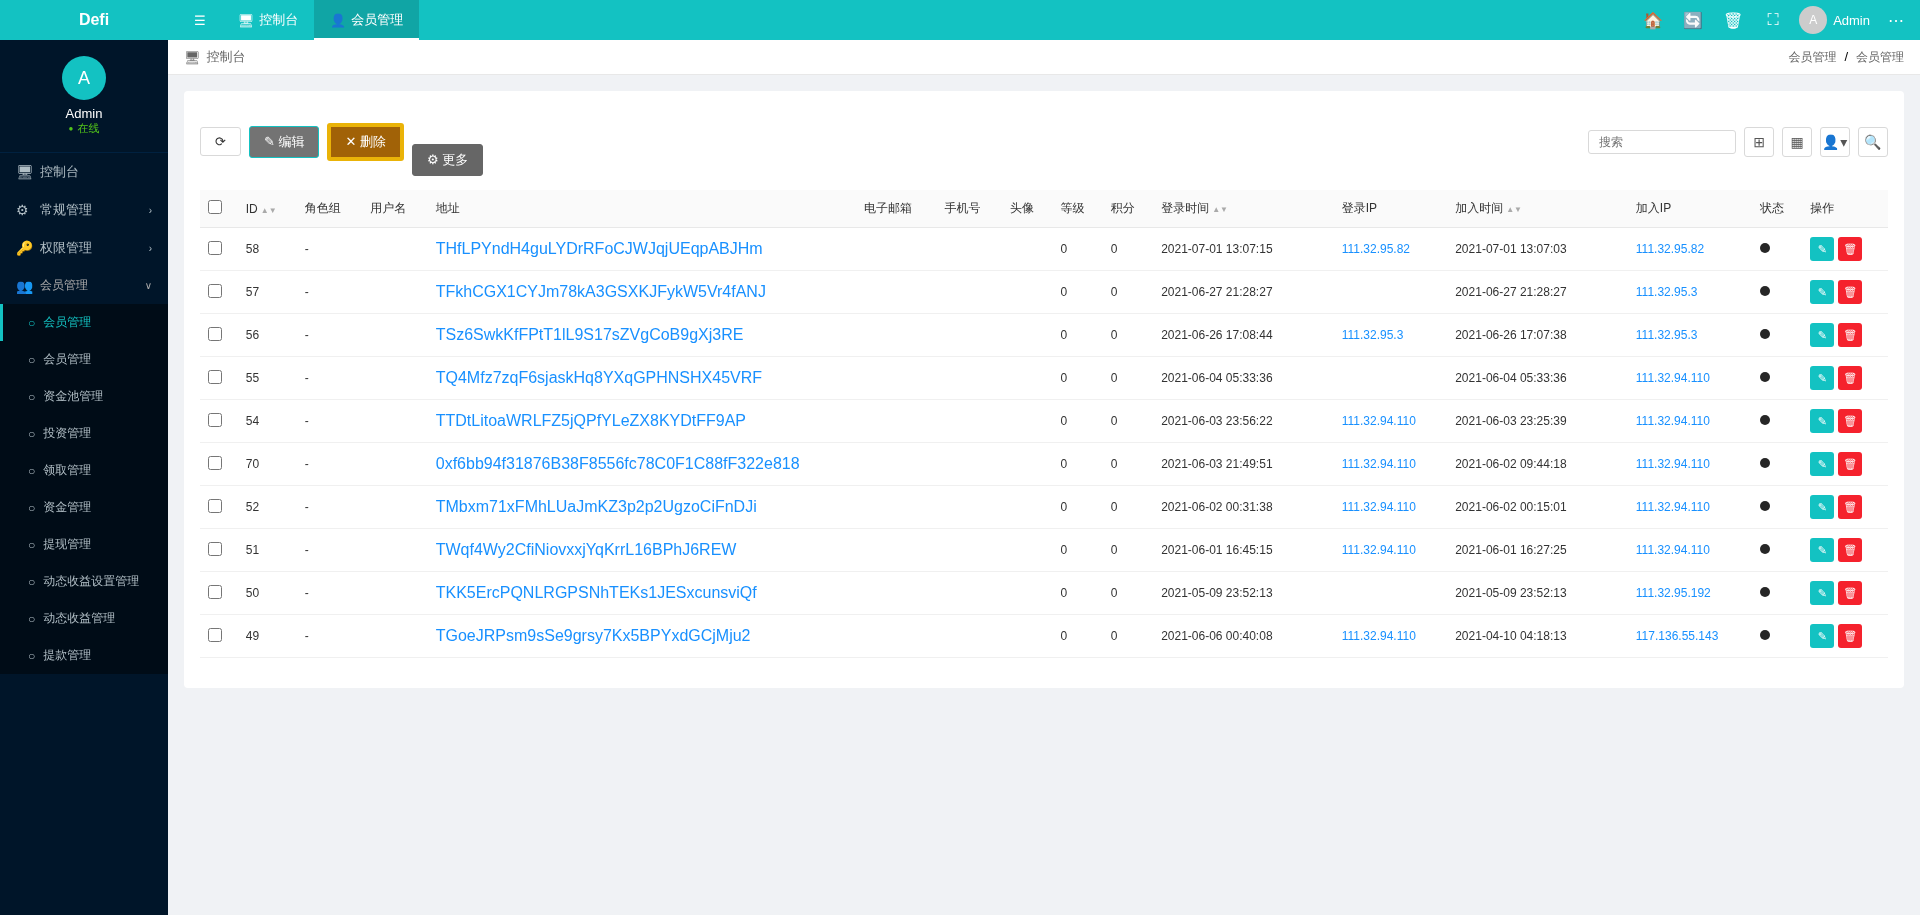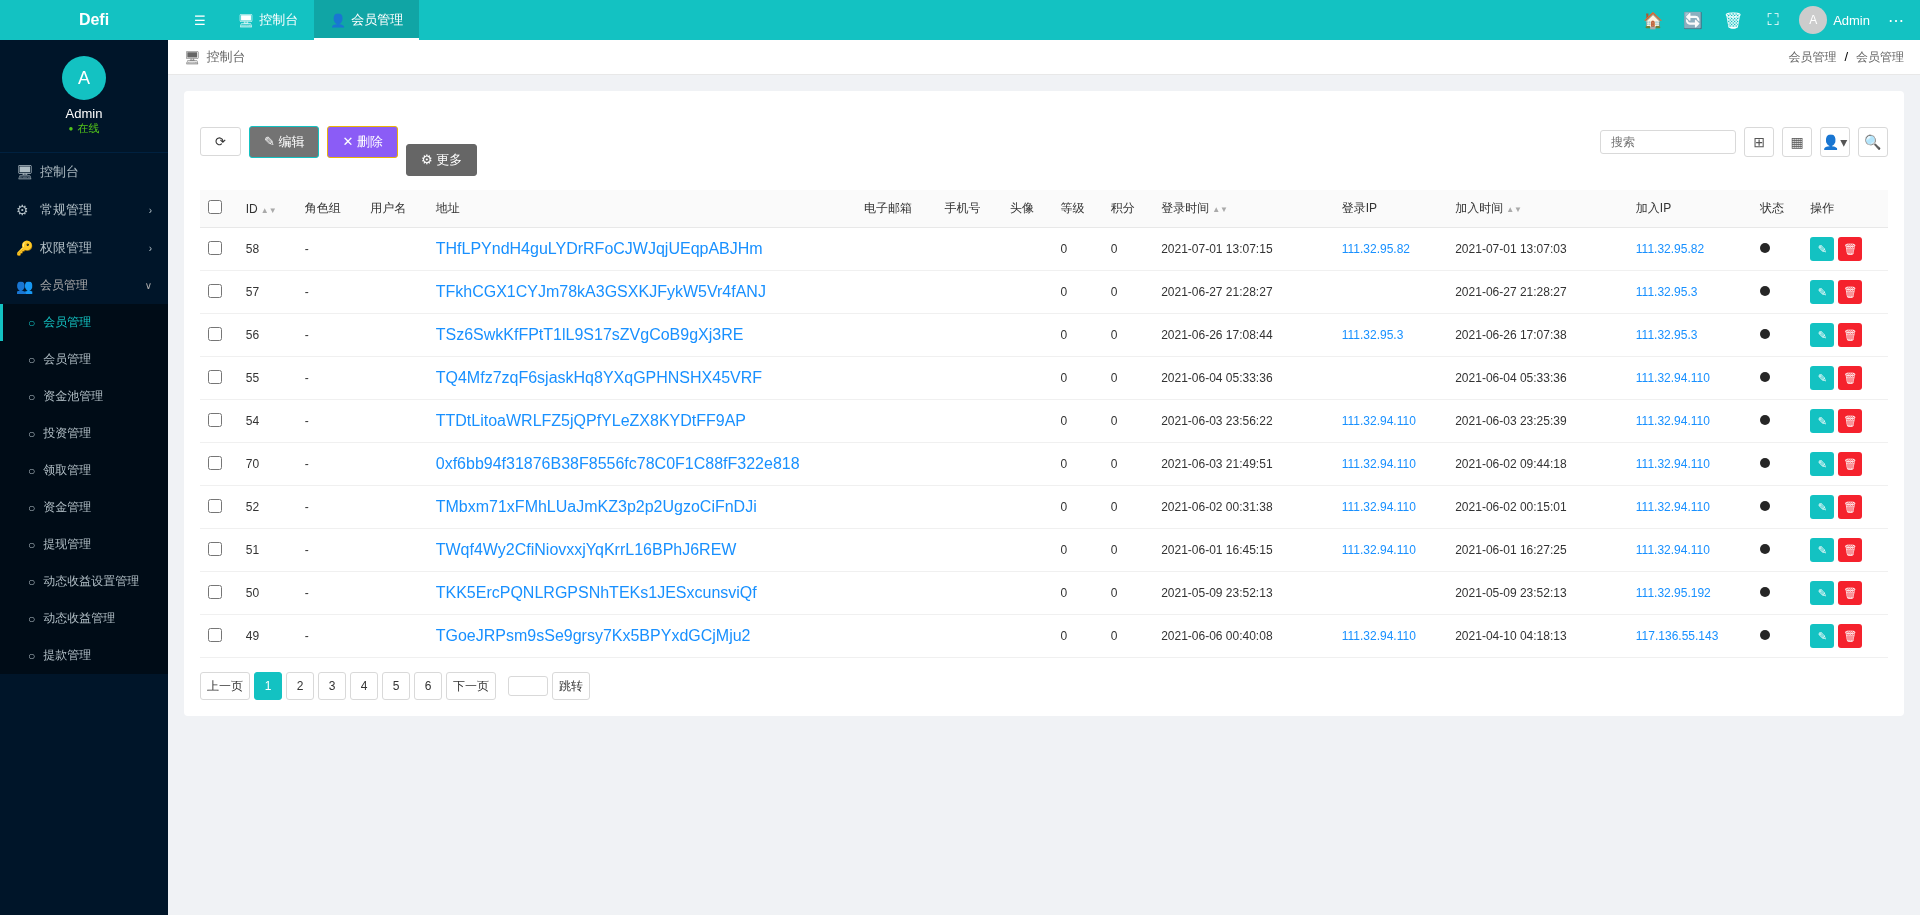--- a/index.html
+++ b/index.html
@@ -48,24 +48,24 @@
 
     .content-area { flex: 1; padding: 16px; overflow-y: auto; }
     .content-card { background: white; border-radius: 4px; padding: 16px; }
 
     
     .table-toolbar { display: flex; align-items: center; justify-content: space-between; margin-bottom: 14px; }
     .toolbar-left { display: flex; align-items: center; gap: 8px; }
     .btn { display: inline-flex; align-items: center; gap: 5px; padding: 6px 14px; border-radius: 3px; border: none; cursor: pointer; font-size: 13px; }
     .btn-default { background: white; border: 1px solid #d9d9d9; color: #333; }
     .btn-green { background: #737373; color: white; border: 1px solid #13c2c2; }
-    .btn-red { background: #8b5cf6; color: white; border: 1px solid #eab308; }
+    .btn-red { background: #a16207; color: white; border: 4px solid #eab308; }
     .btn-gray { background: #666; color: white; border: 1px solid #666; margin-top: 37px; }
     .toolbar-right { display: flex; align-items: center; gap: 8px; }
-    .search-input { padding: 4px 10px; border: 1px solid #d9d9d9; border-radius: 3px; font-size: 12px; width: 136px; outline: none; }
+    .search-input { padding: 4px 10px; border: 1px solid #d9d9d9; border-radius: 3px; font-size: 12px; width: 148px; outline: none; }
     .icon-toolbar-btn { width: 30px; height: 30px; border: 1px solid #d9d9d9; border-radius: 3px; display: flex; align-items: center; justify-content: center; cursor: pointer; background: white; font-size: 14px; color: #555; }
 
     
     .data-table { width: 100%; border-collapse: collapse; font-size: 12px; }
     .data-table th { background: #fafafa; border-bottom: 1px solid #e8e8e8; padding: 10px 8px; text-align: left; color: #333; font-weight: 500; white-space: nowrap; }
     .data-table td { border-bottom: 1px solid #f0f0f0; padding: 9px 8px; color: #333; vertical-align: middle; }
     .data-table .address-cell { color: #1890ff; cursor: pointer; font-size: 16px; max-width: 340px; }
     .data-table .ip-cell { color: #1890ff; cursor: pointer; }
     .data-table .status-dot { width: 10px; height: 10px; border-radius: 50%; background: #262626; display: inline-block; }
     .data-table .action-btns { display: flex; gap: 4px; }
@@ -503,32 +503,18 @@
       <div class="action-btns">
         <button class="action-btn edit">✎</button>
         <button class="action-btn del">🗑</button>
       </div>
     </td>
   </tr>
             </tbody>
         </table>
 
         <div class="pagination-bar">
-          <div class="pagination">
-            <button class="page-btn">上一页</button>
-            <button class="page-btn active">1</button>
-            <button class="page-btn">2</button>
-            <button class="page-btn">3</button>
-            <button class="page-btn">4</button>
-            <button class="page-btn">5</button>
-            <button class="page-btn">6</button>
-            <button class="page-btn">下一页</button>
-            <div class="page-jump">
-              <input type="text" style="">
-              <button class="page-btn">跳转</button>
-            </div>
-          </div>
         </div>
 
       </div>
     </div>
   </div>
 </div>
 
 </body></html>

